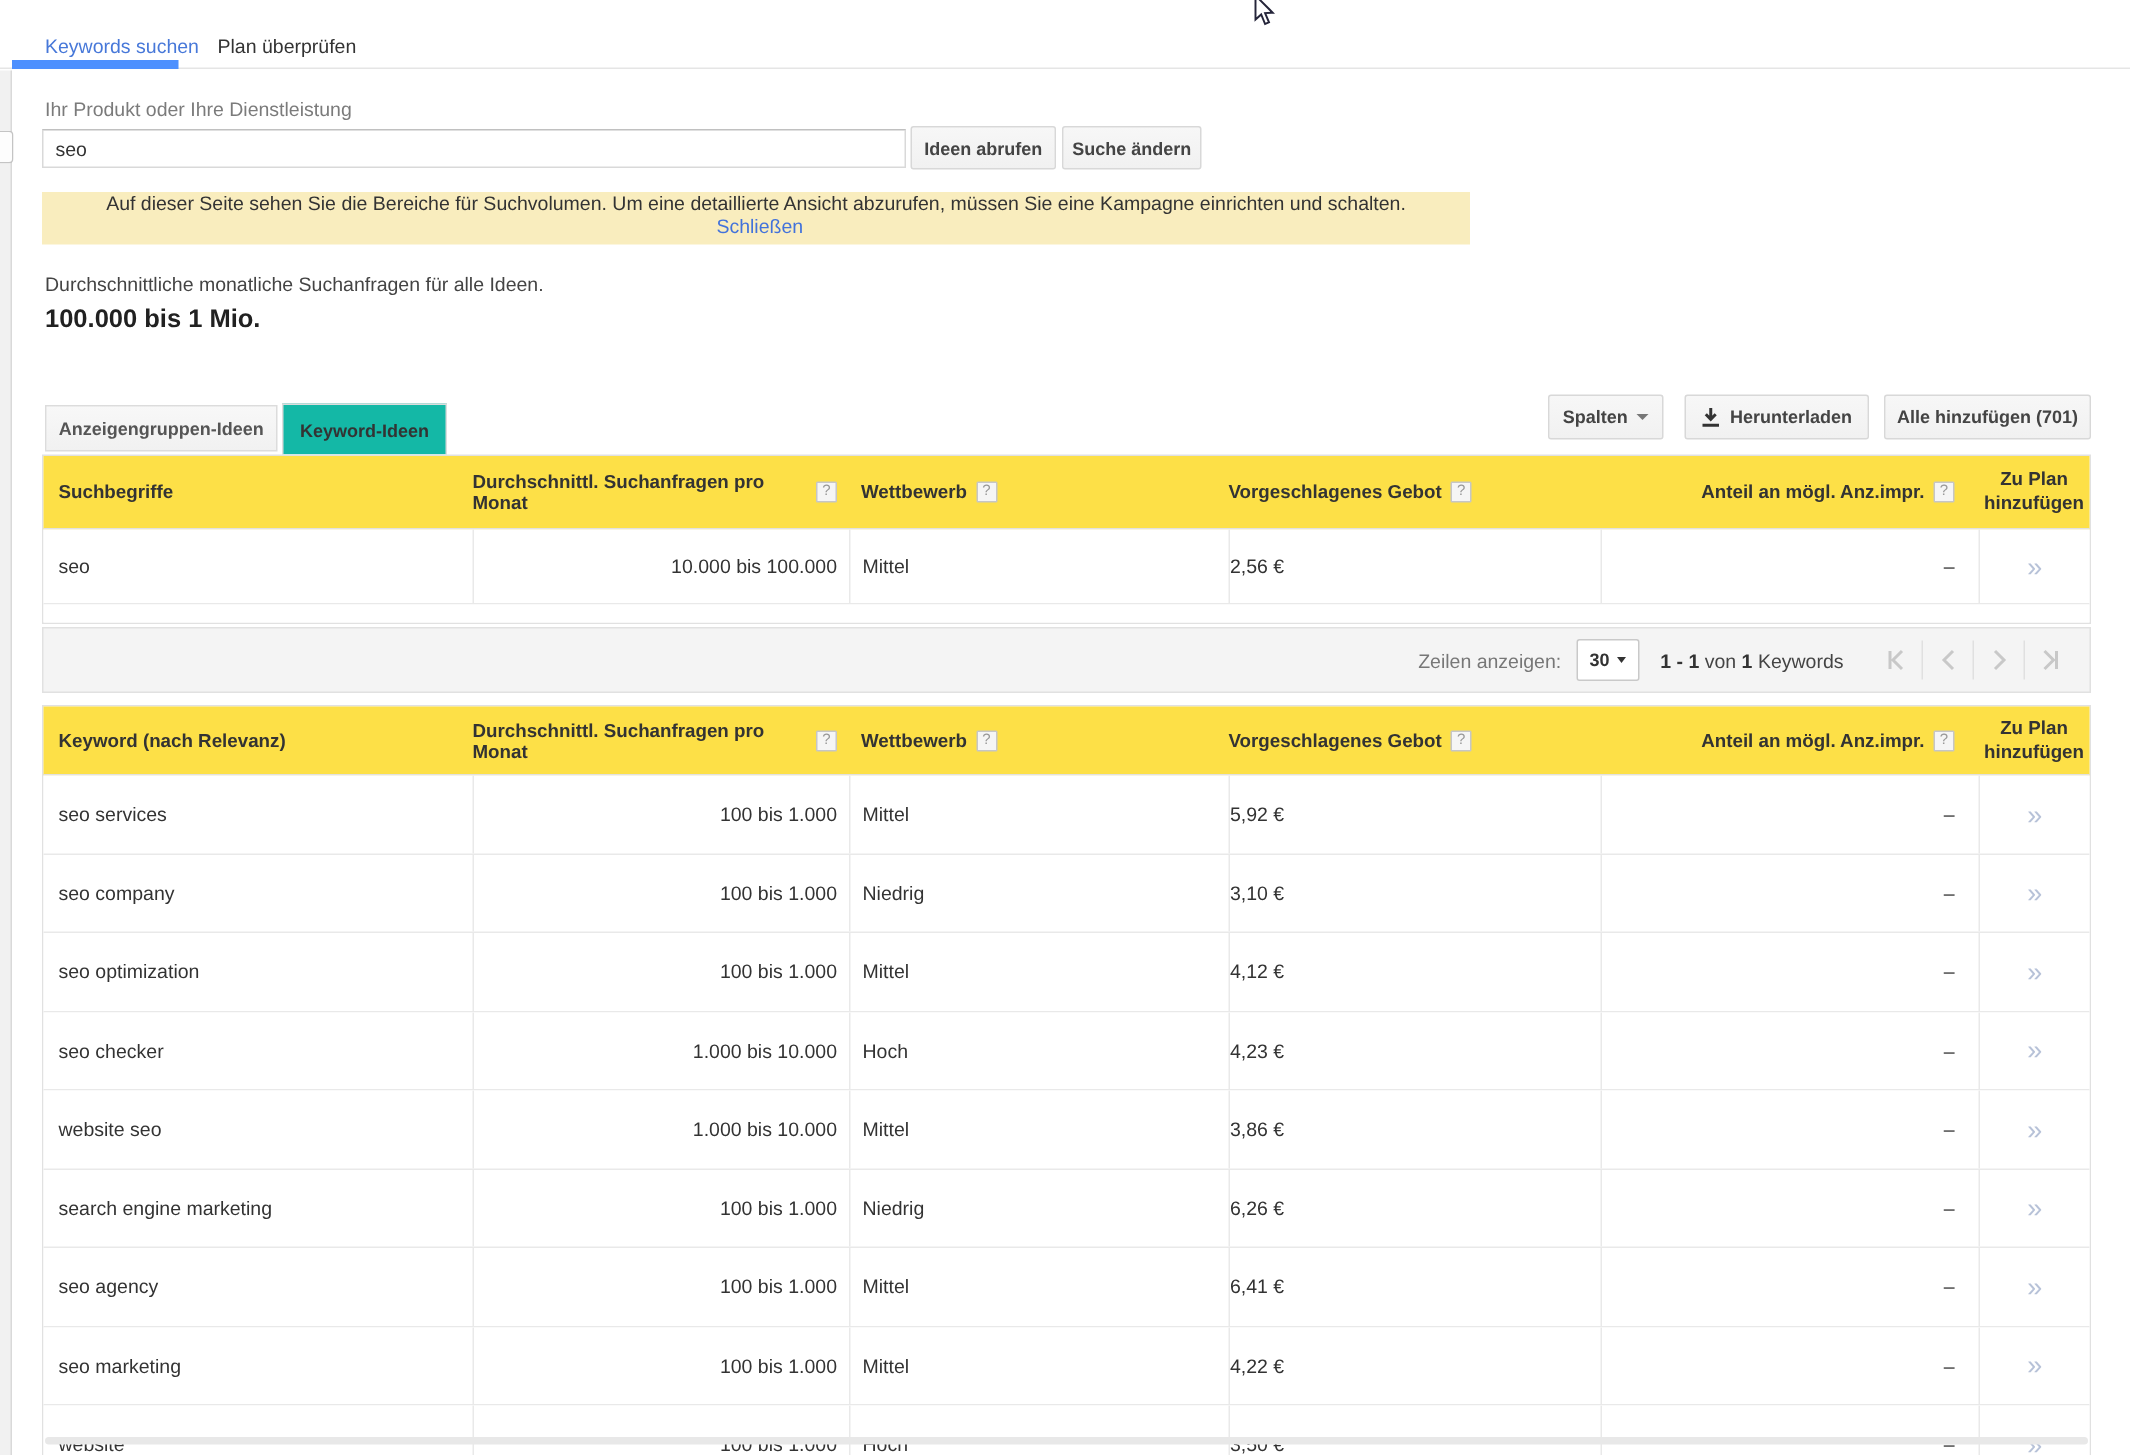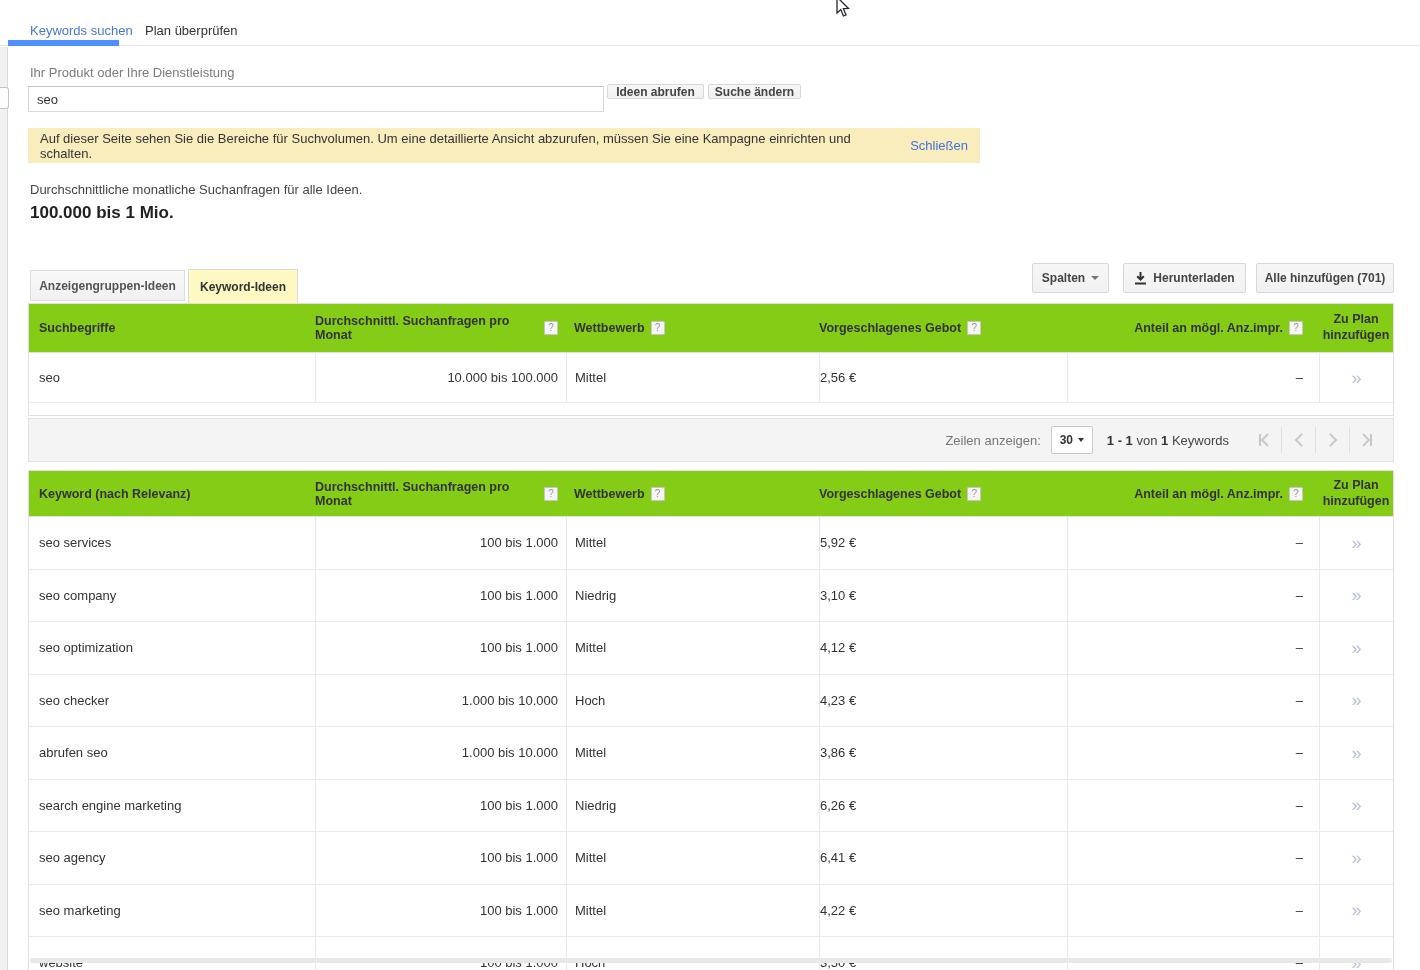--- a/index.html
+++ b/index.html
@@ -14,49 +14,49 @@
   .tab-plan  { left:145px; color:#333; }
   .active-underline { position:absolute; left:8px; top:40px; width:111px; height:6px; background:#4d90fe; }
 
   
   .leftrail { position:absolute; left:0; top:47px; width:8px; height:923px; background:#f1f1f1; border-right:1px solid #d9d9d9; }
   .left-stub { position:absolute; left:0; top:87px; width:9px; height:22px; background:#fdfdfd; border:1px solid #c4c4c4; border-left:none; border-radius:0 3px 3px 0; }
 
   
   .field-label { position:absolute; left:30px; top:65px; color:#7b7b7b; }
   .search-input { position:absolute; left:28px; top:86px; width:576px; height:26px; border:1px solid #d9d9d9; border-top-color:#c0c0c0; padding:0 8px; font-size:13px; color:#333; font-family:inherit; background:#fff; }
-  .gbtn { position:absolute; top:84px; height:15px; background:linear-gradient(to bottom,#f7f7f7,#f1f1f1); border:1px solid #d8d8d8; border-radius:2px; font-weight:bold; font-size:12px; color:#444; font-family:inherit; cursor:pointer; display:flex; align-items:center; justify-content:center; gap:6px; }
+  .gbtn { position:absolute; top:84px; height:29px; background:linear-gradient(to bottom,#f7f7f7,#f1f1f1); border:1px solid #d8d8d8; border-radius:2px; font-weight:bold; font-size:12px; color:#444; font-family:inherit; cursor:pointer; display:flex; align-items:center; justify-content:center; gap:6px; }
   .btn-ideas { left:607px; width:97px; }
   .btn-modify { left:708px; width:93px; }
 
   
-  .notice { position:absolute; left:28px; top:128px; width:952px; height:35px; background:#f9edbe; display:flex; align-items:center; padding:0 12px; color:#333; }
+  .notice { position:absolute; left:28px; top:128px; width:952px; height:35px; background:#f9edbe; display:flex; align-items:center; padding:0 12px; color:#333;flex-direction:column; }
   .notice a { color:#4272db; text-decoration:none; margin-left:5px; cursor:pointer; }
 
   
   .summary-label { position:absolute; left:30px; top:182px; color:#444; }
   .summary-value { position:absolute; left:30px; top:203px; font-size:17px; font-weight:bold; color:#212121; }
 
   
   .itab { position:absolute; height:31px; display:flex; align-items:center; justify-content:center; font-weight:bold; font-size:12px; cursor:pointer; }
   .itab-inactive { left:30px; top:270px; width:155px; background:linear-gradient(to bottom,#f8f8f8,#f1f1f1); border:1px solid #dcdcdc; color:#555; }
-  .itab-active { left:188px; top:269px; width:110px; height:34px; background:#fef9c3; border:1px solid #dcdcdc; border-bottom:none; color:#333; }
+  .itab-active { left:188px; top:269px; width:110px; height:34px; background:#14b8a6; border:1px solid #dcdcdc; border-bottom:none; color:#333; }
 
   
   .tb-btn { top:263px; height:30px; }
   .btn-columns { left:1032px; width:77px; }
   .btn-download { left:1123px; width:123px; }
   .btn-addall { left:1256px; width:138px; }
   .caret-down { width:0; height:0; border-left:4px solid transparent; border-right:4px solid transparent; border-top:4px solid #777; display:inline-block; }
 
   
   .tbl { position:absolute; left:28px; width:1366px; border:1px solid #e1e1e1; background:#fff; }
   .tbl1 { top:303px; }
   .tbl2 { top:470px; }
-  .thead { display:flex; background:#84cc16; border-bottom:1px solid #e1e1e1; }
+  .thead { display:flex; background:#fde047; border-bottom:1px solid #e1e1e1; }
   .tbl1 .thead { height:49px; }
   .tbl2 .thead { height:46px; }
   .hc { display:flex; align-items:center; font-weight:bold; font-size:12.5px; color:#333; }
   .trow { display:flex; background:#fff; border-bottom:1px solid #e9e9e9; }
   .tbl1 .trow { height:50px; }
   .tbl2 .trow { height:52.5px; }
   .tbl1 .tfoot { height:12px; background:#fff; }
   .c { display:flex; align-items:center; color:#333; }
   .col1 { width:286px; padding-left:10px; }
   .col2 { width:251px; justify-content:flex-end; padding-right:8px; }
@@ -254,21 +254,21 @@
       <div class="c col1">seo checker</div>
       <div class="c col2">1.000 bis 10.000</div>
       <div class="c col3">Hoch</div>
       <div class="c col4">4,23 €</div>
       <div class="c col5">–</div>
       <div class="c col6">
           <span class="addchev">»</span>
         </div>
     </div>
     <div class="trow">
-      <div class="c col1">abrufen seo</div>
+      <div class="c col1">website seo</div>
       <div class="c col2">1.000 bis 10.000</div>
       <div class="c col3">Mittel</div>
       <div class="c col4">3,86 €</div>
       <div class="c col5">–</div>
       <div class="c col6">
           <span class="addchev">»</span>
         </div>
     </div>
     <div class="trow">
       <div class="c col1">search engine marketing</div>

